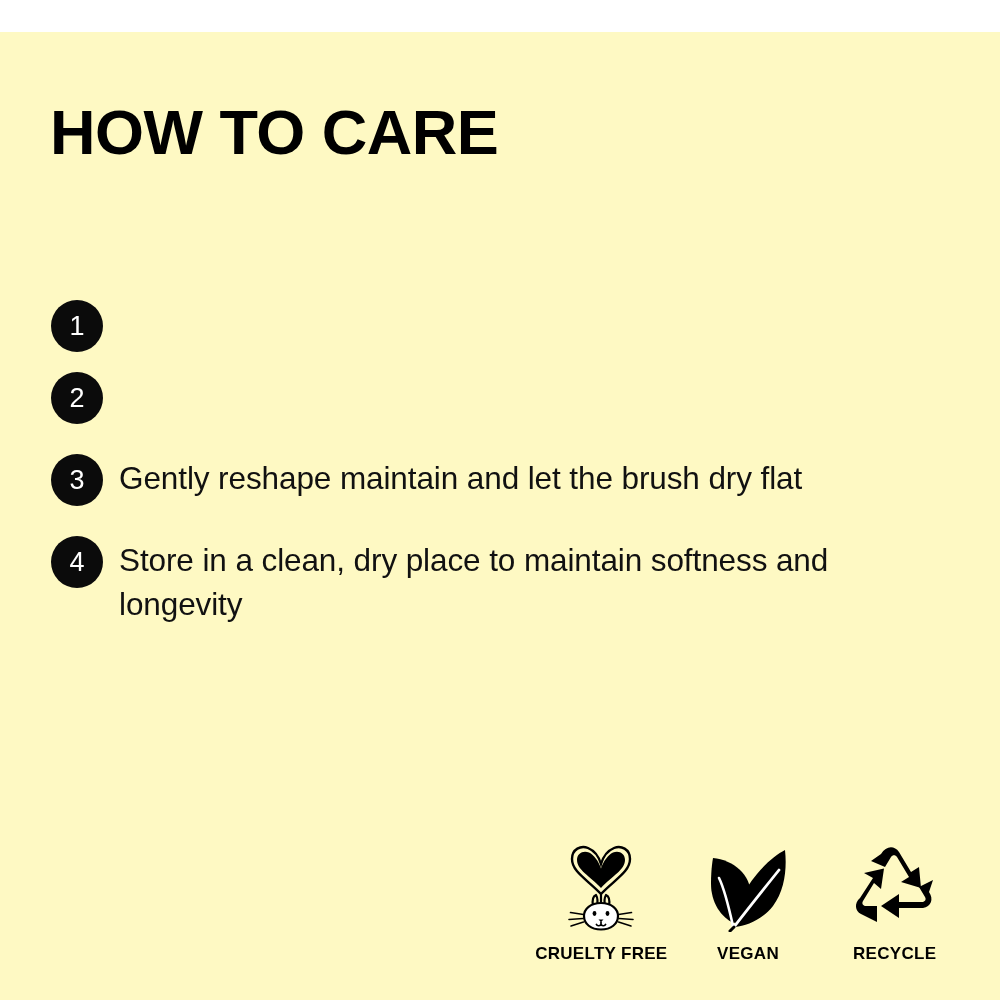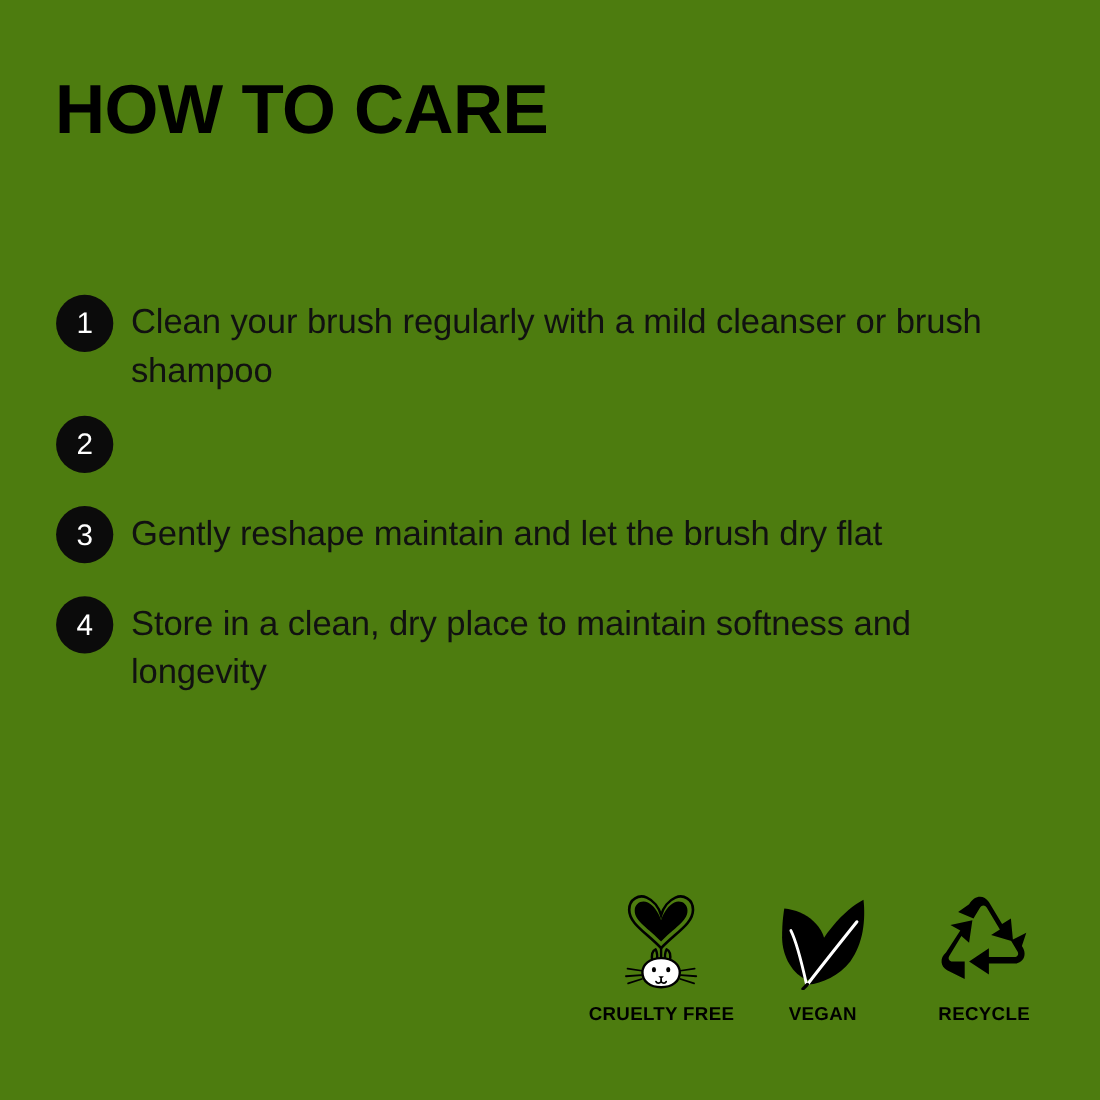--- a/index.html
+++ b/index.html
@@ -13,21 +13,22 @@
     font-family: "Liberation Sans", sans-serif;
     color: #000000;
     overflow: hidden;
     position: relative;
     -webkit-font-smoothing: antialiased;
   }
 
   .card {
     position: absolute;
     inset: 0;
-    background: #4d7c0f;
+    background: #fef9c3;
+    margin-top: 32px;
   }
 
   
   .title {
     position: absolute;
     left: 50px;
     top: 62px;
     width: 880px;
   }
   .title-line {
@@ -126,21 +127,20 @@
 <div class="card">
 
   <div class="title">
     <span class="title-line">HOW TO CARE</span>
   </div>
 
   <div class="steps">
 
     <div class="step two-line">
       <div class="step-badge">1</div>
-      <div class="step-text">Clean your brush regularly with a mild cleanser or brush shampoo</div>
     </div>
 
     <div class="step one-line">
       <div class="step-badge">2</div>
     </div>
 
     <div class="step one-line">
       <div class="step-badge">3</div>
       <div class="step-text">Gently reshape maintain and let the brush dry flat</div>
     </div>

